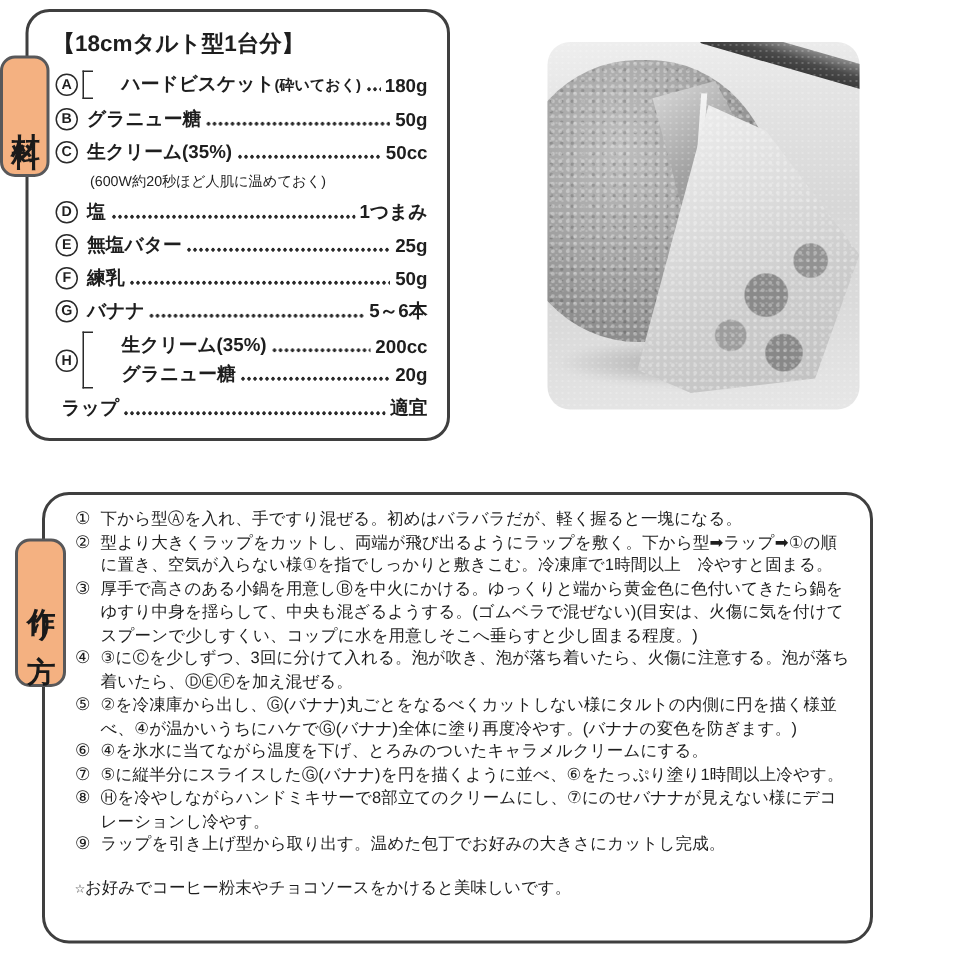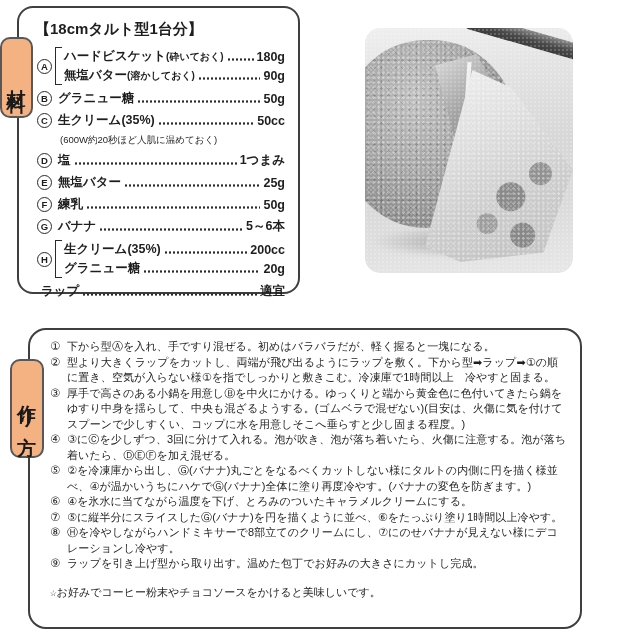--- a/index.html
+++ b/index.html
@@ -25,21 +25,21 @@
   .ing-list{padding:2px 13px 0 18px;}
   .ing-item{display:flex;align-items:center;margin-bottom:5px;}
   .circ{width:15px;height:15px;border:1.4px solid #2a2a2a;border-radius:50%;
         display:inline-flex;align-items:center;justify-content:center;
         font-size:9.5px;font-weight:bold;flex:0 0 auto;box-sizing:border-box;}
   .bracket{width:6px;align-self:stretch;flex:0 0 auto;margin:0 2px 0 3px;
            border-left:1.5px solid #2a2a2a;border-top:1.5px solid #2a2a2a;
            border-bottom:1.5px solid #2a2a2a;}
   .grp-col{flex:1 1 auto;display:flex;flex-direction:column;}
   .ing-line{display:flex;align-items:center;flex:1 1 auto;min-width:0;}
-  .grp-col .ing-line{height:19px;}
+  .grp-col .ing-line{height:19px;margin-left:17px;}
   .single .ing-line{margin-left:6px;}
   .plain .ing-line{margin-left:4px;}
   .ing-name{font-size:12.5px;font-weight:bold;white-space:nowrap;}
   .ing-note{font-size:10px;font-weight:bold;}
   .leader{flex:1 1 auto;min-width:8px;height:5px;margin:0 3px;align-self:center;
           transform:translateY(3px);
           background-image:radial-gradient(circle,#2a2a2a 1px,transparent 1.3px);
           background-size:4px 5px;background-repeat:repeat-x;background-position:left center;}
   .ing-amt{font-size:12.5px;font-weight:bold;white-space:nowrap;}
   .ing-subnote{font-size:9.5px;font-weight:normal;margin:1px 0 5px 23px;white-space:nowrap;}
@@ -94,25 +94,20 @@
         <div>
           <div class="ing-item group">
             <span class="circ">A</span>
             <span class="bracket"></span>
             <div class="grp-col">
               <div class="ing-line">
                 <span class="ing-name">ハードビスケット<span class="ing-note">(砕いておく)</span></span>
                 <span class="leader"></span>
                 <span class="ing-amt">180g</span>
               </div>
-              <div class="ing-line">
-                <span class="ing-name">無塩バター<span class="ing-note">(溶かしておく)</span></span>
-                <span class="leader"></span>
-                <span class="ing-amt">90g</span>
-              </div>
             </div>
           </div>
         </div>
         <div>
           <div class="ing-item single">
             <span class="circ">B</span>
             <div class="ing-line">
               <span class="ing-name">グラニュー糖</span>
               <span class="leader"></span>
               <span class="ing-amt">50g</span>

